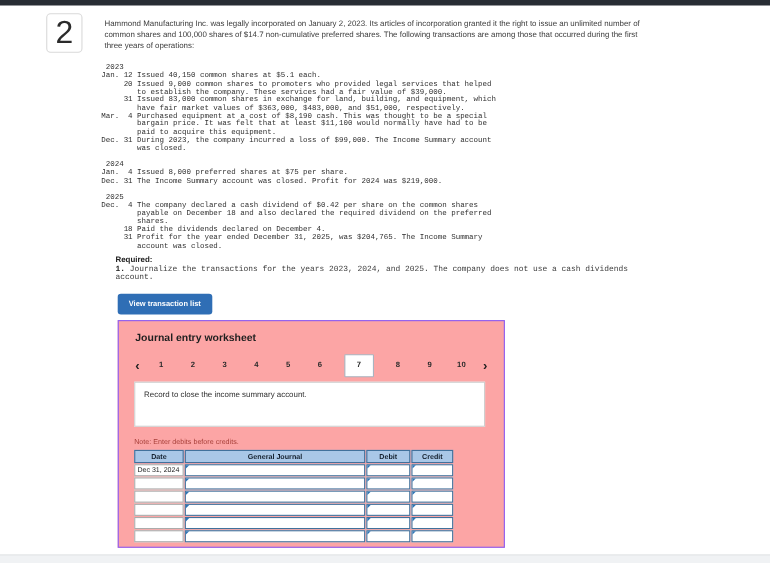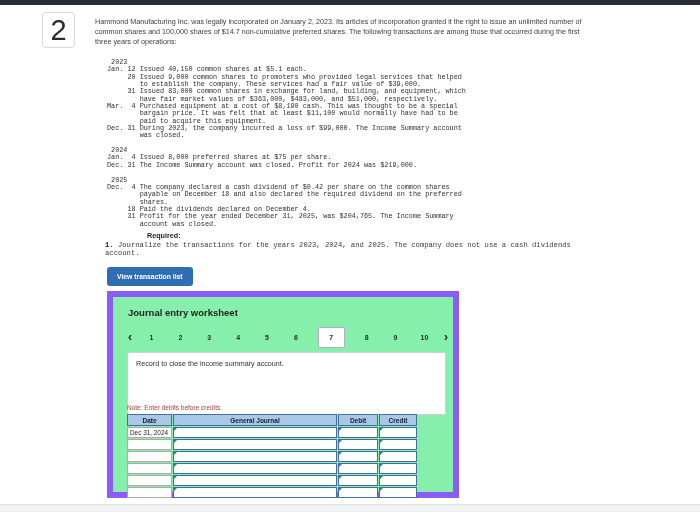--- a/index.html
+++ b/index.html
@@ -20,60 +20,60 @@
     display:flex; align-items:center; justify-content:center;
     font-size:29px; color:#2b2b2b;
   }
 
   .intro {
     position:absolute; left:95px; top:17px; width:494px;
     font-size:7.2px; line-height:10.2px; color:#3c3c3c;
   }
 
   .txnpre {
-    position:absolute; left:107px; top:59px;
+    position:absolute; left:92px; top:59px;
     font-family:"Liberation Mono", monospace;
     font-size:6.8px; line-height:7.35px; color:#2f2f2f;
     white-space:pre;
   }
 
-  .req-head { position:absolute; left:105px; top:231px; font-size:7.2px; font-weight:bold; color:#222;margin-left:42px; }
+  .req-head { position:absolute; left:105px; top:231px; font-size:7.2px; font-weight:bold; color:#222; }
   .req-item { position:absolute; left:105px; top:241px; width:500px; font-size:7.2px; color:#3c3c3c;font-family:Liberation Mono, monospace; }
   .req-item b { color:#222; }
 
   .view-btn {
     position:absolute; left:107px; top:267px; height:19px;
     padding:0 10px; background:#2f6eb5; border:none; border-radius:3px;
     color:#fff; font-size:6.8px; font-weight:bold;
     display:inline-flex; align-items:center; cursor:pointer;
     font-family:"Liberation Sans", sans-serif;
   }
 
   .panel {
     position:absolute; left:107px; top:291px; width:352px; height:207px;
-    background:#86efac; border:6px solid #8b5cf6;
+    background:#fca5a5; border:1px solid #8b5cf6;
   }
   .panel-title { position:absolute; left:15px; top:10px; font-size:9.5px; font-weight:bold; color:#1f1f1f; }
 
   .pagination {
     position:absolute; left:10px; top:28px; width:330px; height:24px;
     display:flex; align-items:center; font-weight:bold; color:#2b2b2b;
   }
   .pag-arrow { font-size:12px; line-height:12px; width:14px; text-align:center; cursor:pointer; color:#222; }
   .pages { flex:1; display:flex; align-items:center; justify-content:space-around; }
   .page {
     font-size:7px; min-width:14px; text-align:center; cursor:pointer; padding:2px 0;
   }
   .page.active {
     background:#fff; border:1px solid #a9b4c0; width:27px; height:21px;
     display:flex; align-items:center; justify-content:center; border-radius:1px;
   }
 
   .instr-box {
-    position:absolute; left:14px; top:55px; width:319px; height:63px;
+    position:absolute; left:14px; top:55px; width:319px; height:41px;
     background:#fff; border:1px solid #cfcfcf;
     font-size:7.2px; color:#2f2f2f; padding:6px 8px;
   }
 
   .note { position:absolute; left:14px; top:107px; font-size:6.5px; color:#a8403a; }
 
   .jtable {
     position:absolute; left:14px; top:117px; width:290px;
     display:grid; grid-template-columns:45px 164px 40px 38px;
     gap:1px;

